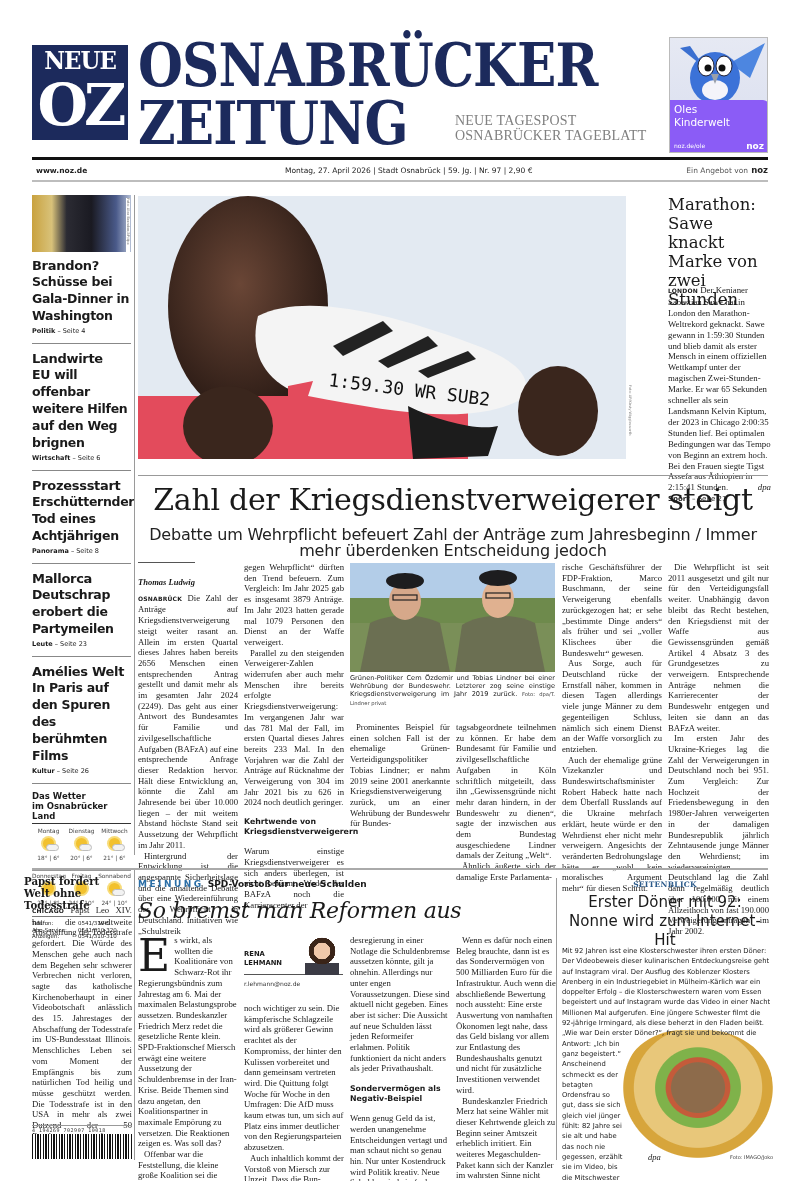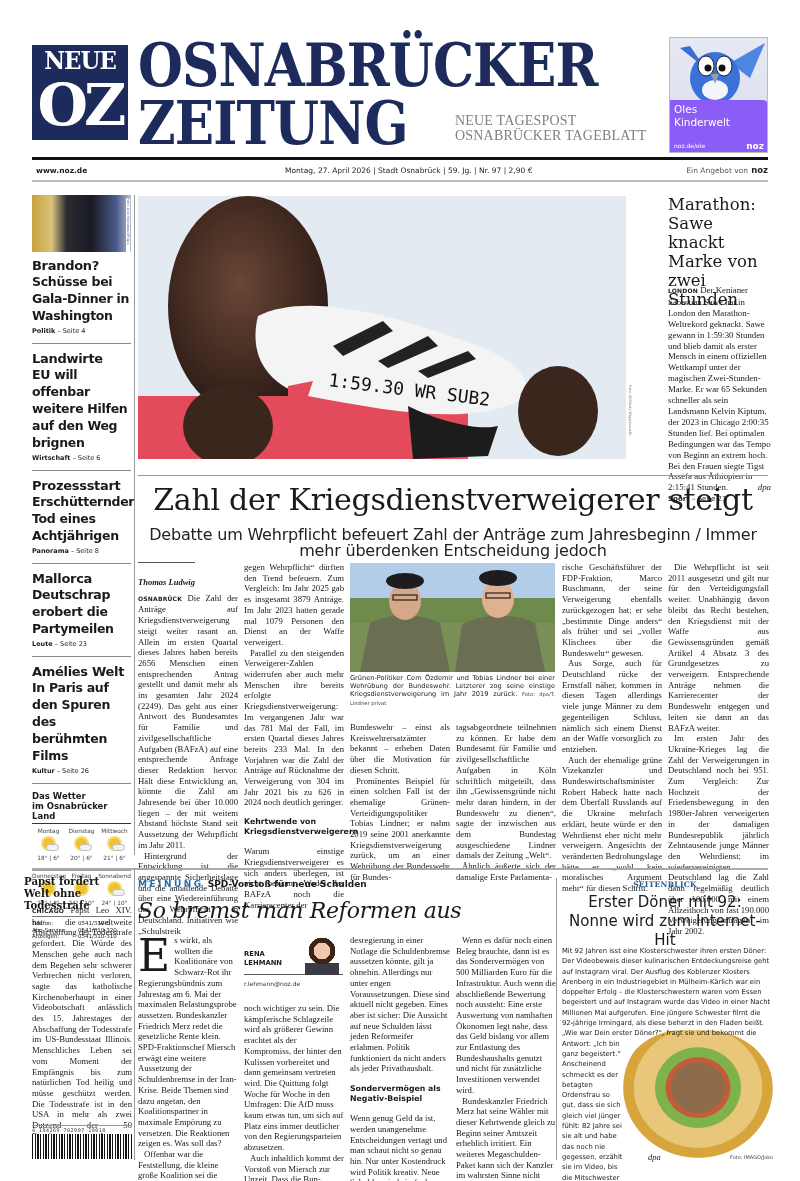--- a/index.html
+++ b/index.html
@@ -291,21 +291,20 @@
     <rect x="43" y="32" width="24" height="5" fill="none" stroke="#222" stroke-width="1.2"></rect>
     <rect x="136" y="30" width="24" height="5" fill="none" stroke="#222" stroke-width="1.2"></rect>
   </svg>
 </div>
 <div class="abs caption" style="left:350px;top:674px;width:205px;">
   <span>Grünen-Politiker Cem Özdemir und Tobias Lindner bei einer Wehrübung der Bundeswehr. Letzterer zog seine einstige Kriegsdienstverweigerung im Jahr 2019 zurück.</span>
   <span class="credit">Foto: dpa/T. Lindner privat</span>
 </div>
 
 <div class="abs col" style="left:350px;top:722px;width:100px;">
-  <p class="ni">Bundeswehr – einst als Kreiswehrersatzämter bekannt – erheben Daten über die Motivation für diesen Schritt.</p>
   <p>Prominentes Beispiel für einen solchen Fall ist der ehemalige Grünen-Verteidigungspolitiker Tobias Lindner; er nahm 2019 seine 2001 anerkannte Kriegsdienstverweigerung zurück, um an einer Wehrübung der Bundeswehr für Bundes-</p>
 </div>
 <div class="abs col" style="left:456px;top:722px;width:100px;">
   <p class="ni">tagsabgeordnete teilnehmen zu können. Er habe dem Bundesamt für Familie und zivilgesellschaftliche Aufgaben in Köln schriftlich mitgeteilt, dass ihn „Gewissensgründe nicht mehr daran hindern, in der Bundeswehr zu dienen“, sagte der inzwischen aus dem Bundestag ausgeschiedene Lindner damals der Zeitung „Welt“.</p>
   <p>Ähnlich äußerte sich der damalige Erste Parlamenta-</p>
 </div>
 <div class="abs col" style="left:562px;top:562px;width:100px;">
   <p class="ni">rische Geschäftsführer der FDP-Fraktion, Marco Buschmann, der seine Verweigerung ebenfalls zurückgezogen hat; er sehe „bestimmte Dinge anders“ als früher und sei „voller Klischees über die Bundeswehr“ gewesen.</p>
   <p>Aus Sorge, auch für Deutschland rücke der Ernstfall näher, kommen in diesen Tagen allerdings viele junge Männer zu dem gegenteiligen Schluss, nämlich sich einem Dienst an der Waffe vorsorglich zu entziehen.</p>
   <p>Auch der ehemalige grüne Vizekanzler und Bundeswirtschaftsminister Robert Habeck hatte nach dem Überfall Russlands auf die Ukraine mehrfach erklärt, heute würde er den Wehrdienst eher nicht mehr verweigern. Angesichts der veränderten Bedrohungslage hätte er „wohl kein moralisches Argument mehr“ für diesen Schritt.</p>

